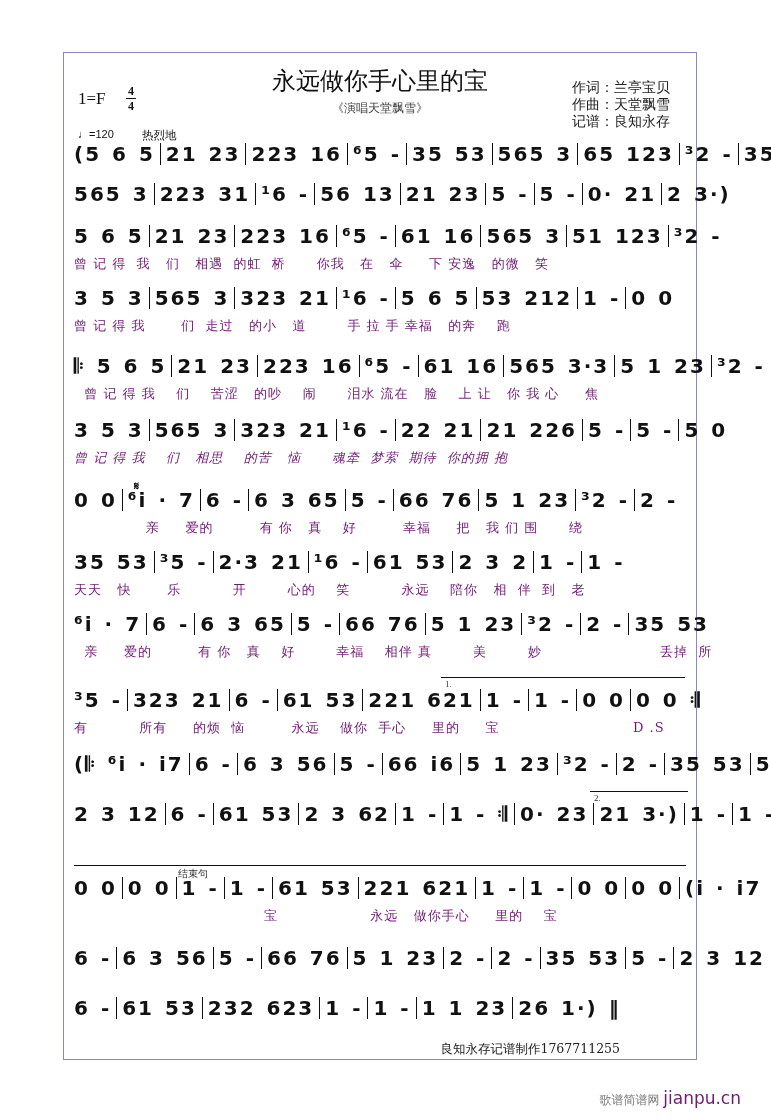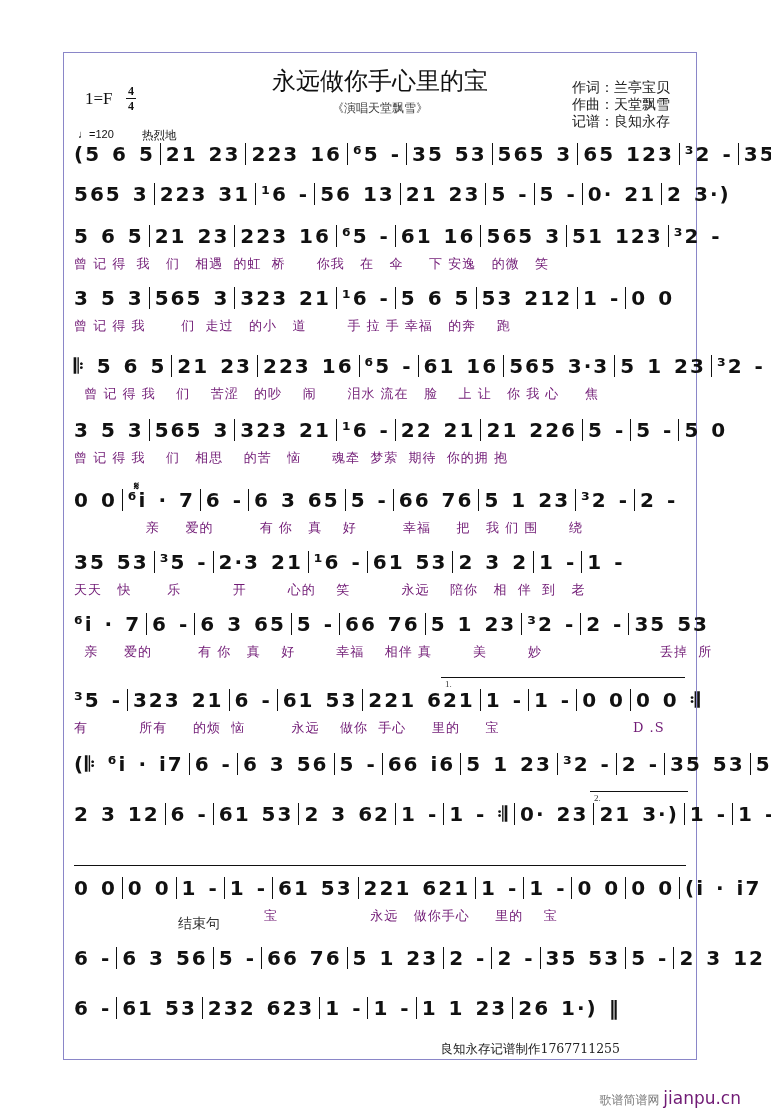--- a/index.html
+++ b/index.html
@@ -4,21 +4,21 @@
 <style>
   html, body { margin: 0; padding: 0; background: #ffffff; }
   body { width: 771px; height: 1120px; position: relative; overflow: hidden;
          font-family: "Liberation Sans", "DejaVu Sans", sans-serif; color: #111; }
   .sheet { position: absolute; left: 63px; top: 52px; width: 634px; height: 1008px;
            border: 1px solid #8a86c8; box-sizing: border-box; background: #fff; }
   .title { position: absolute; left: 0; right: 0; top: 12px; text-align: center;
            font-family: "DejaVu Sans", sans-serif; font-size: 24px; letter-spacing: 0px; }
   .subtitle { position: absolute; left: 0; right: 0; top: 47px; text-align: center;
               font-family: Liberation Serif, serif; font-size: 12px; color: #404040; }
-  .key { position: absolute; left: 21px; top: 36px; font-family: "Liberation Serif", serif; font-size: 17px; }
+  .key { position: absolute; left: 14px; top: 36px; font-family: "Liberation Serif", serif; font-size: 17px; }
   .timesig { position: absolute; left: 62px; top: 32px; font-family: Liberation Serif, serif;
              font-weight: bold; font-size: 12px; line-height: 12px; text-align: center; }
   .timesig .bar { display:block; border-top: 1px solid #111; width: 10px; margin: 1px 0; }
   .credits { position: absolute; right: 26px; top: 26px; font-family: "DejaVu Serif", serif;
              font-size: 14px; line-height: 17px; color: #222; }
   .tempo { position: absolute; left: 14px; top: 75px; font-size: 11px; }
   .expr { position: absolute; left: 78px; top: 75px; font-family: "DejaVu Sans", sans-serif; font-size: 11.5px; }
   .row { position: absolute; left: 10px; right: 10px; height: 22px;
          font-family: "DejaVu Sans", sans-serif; font-weight: bold; font-size: 20px;
          white-space: nowrap; letter-spacing: 2px; word-spacing: 2px; }
@@ -59,21 +59,21 @@
 
   <div class="segno" style="left:70px; top:426px;">𝄋</div>
 
   <div class="volta-line" style="left:377px; top:624px; width:244px;"></div>
   <div class="volta-label" style="left:381px; top:626px;">1.</div>
 
   <div class="volta-line" style="left:526px; top:738px; width:98px;"></div>
   <div class="volta-label" style="left:530px; top:740px;">2.</div>
 
   <div class="volta-line" style="left:10px; top:812px; width:612px;"></div>
-  <div class="volta-label" style="left:114px; top:862px; font-size:14px;">结束句</div>
+  <div class="volta-label" style="left:114px; top:814px; font-size:10px;">结束句</div>
 
   <div id="rows">
       <div class="row" style="top: 90px;">
         <div class="measures">
           <span class="meas first">(5 6 5</span>
           <span class="meas">21 23</span>
           <span class="meas">223 16</span>
           <span class="meas">⁶5 -</span>
           <span class="meas">35 53</span>
           <span class="meas">565 3</span>
@@ -140,21 +140,21 @@
           <span class="meas">565 3</span>
           <span class="meas">323 21</span>
           <span class="meas">¹6 -</span>
           <span class="meas">22 21</span>
           <span class="meas">21 226</span>
           <span class="meas">5 -</span>
           <span class="meas">5 -</span>
           <span class="meas">5 0</span>
         </div>
       </div>
-      <div class="lyrics" style="top: 396px;">曾 记 得 我    们   相思    的苦   恼      魂牵  梦萦  期待  你的拥 抱</div>
+      <div class="lyrics" style="top: 396px; font-style: italic;">曾 记 得 我    们   相思    的苦   恼      魂牵  梦萦  期待  你的拥 抱</div>
       <div class="row" style="top: 436px;">
         <div class="measures">
           <span class="meas first">0 0</span>
           <span class="meas">⁶i · 7</span>
           <span class="meas">6 -</span>
           <span class="meas">6 3 65</span>
           <span class="meas">5 -</span>
           <span class="meas">66 76</span>
           <span class="meas">5 1 23</span>
           <span class="meas">³2 -</span>

